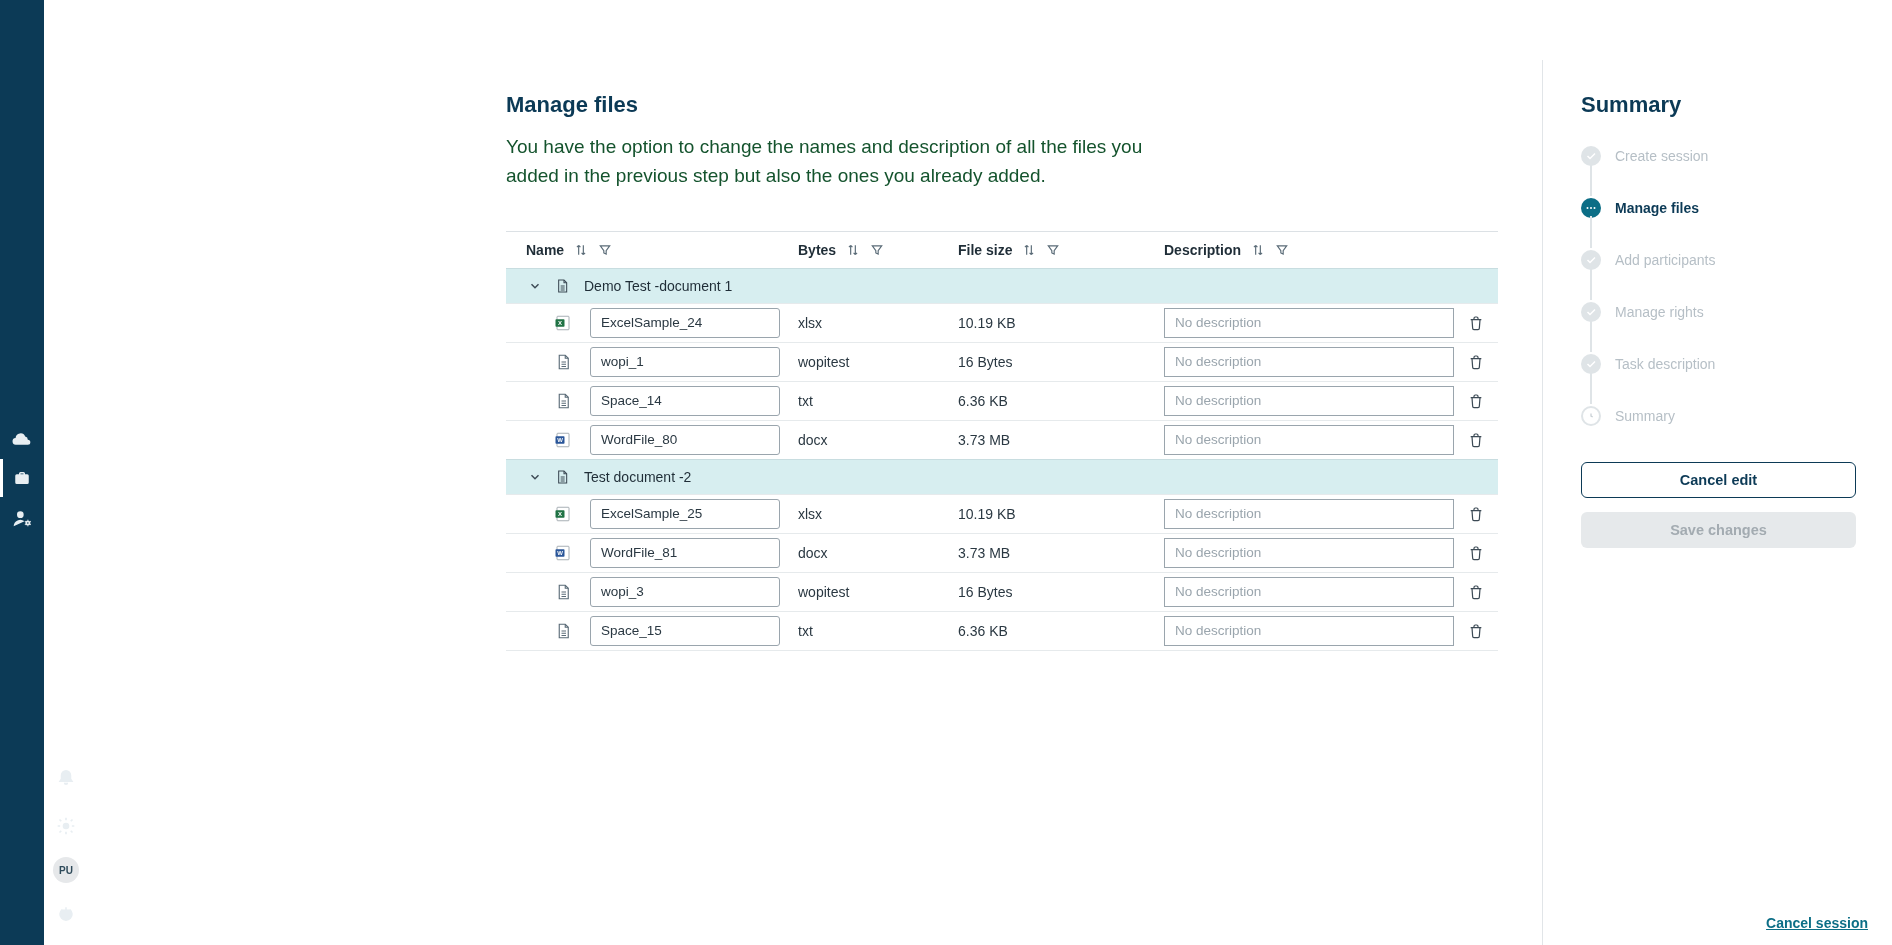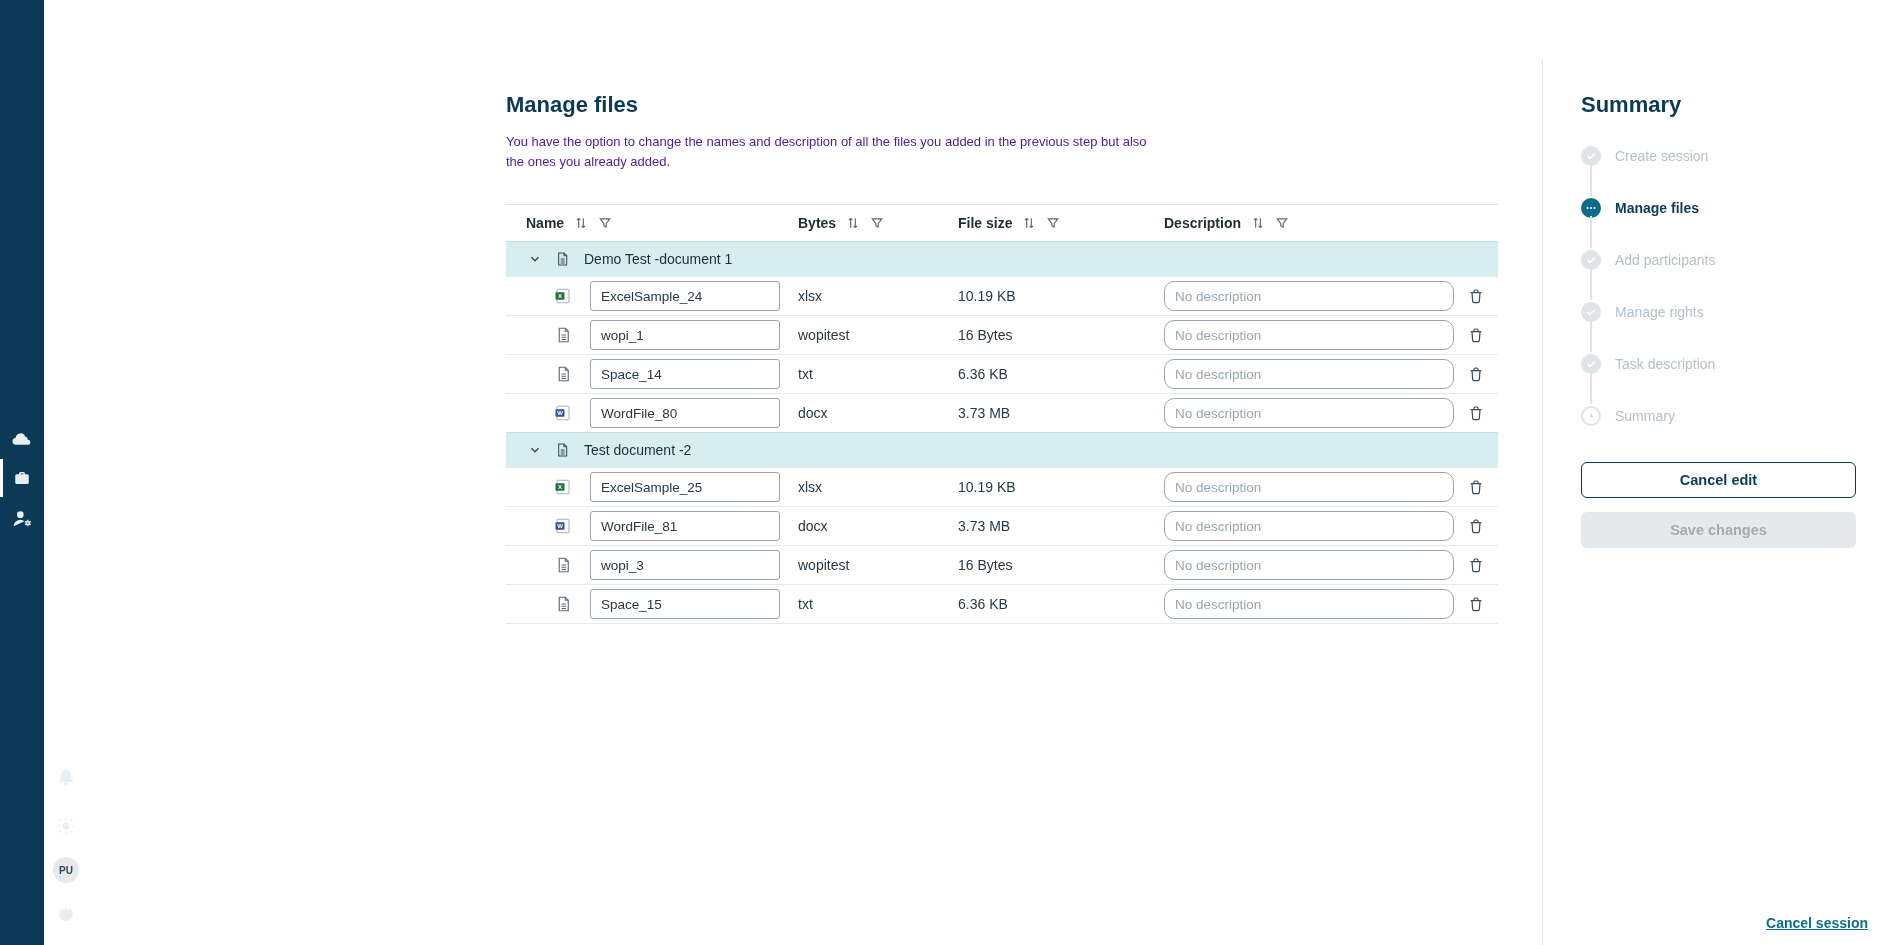--- a/index.html
+++ b/index.html
@@ -44,21 +44,21 @@
   
   .main { flex: 1; display: flex; flex-direction: column; overflow: hidden; align-items: flex-end; }
   .topbar { height: 60px; border-bottom: 1px solid #e1e5e8; }
   .content { flex: 1; display: flex; overflow: hidden; }
   .center {
     flex: 1; overflow-y: auto; padding: 32px 0 24px 0;
   }
   .center-inner { padding: 0 44px 0 82px; max-width: 1200px; }
 
   .page-title { font-size: 22px; font-weight: 600; color: #0c3a56; margin-bottom: 14px; }
-  .page-desc { font-size: 13px; color: #4c1d95; line-height: 1.55; margin-bottom: 32px; max-width: 660px; }
+  .page-desc { font-size: 19px; color: #14532d; line-height: 1.55; margin-bottom: 40px; max-width: 660px; }
 
   
   .tbl { width: 100%; }
   .tbl-header {
     display: flex; align-items: center;
     border-top: 1px solid #dce1e5;
     padding: 10px 0;
     font-weight: 600; color: #1f2d37; font-size: 14px;
   }
   .col-name { flex: 0 0 292px; padding-left: 20px; display: flex; align-items: center; gap: 10px; }
@@ -94,21 +94,21 @@
   .tbl-bottom { border-top: 1px solid #e6eaec; }
 
   input.text-input {
     width: 190px; height: 30px;
     border: 1px solid #9aa5ad; border-radius: 3px;
     padding: 0 10px; font-size: 13.5px; color: #2a3842;
     background: #fff;
   }
   input.desc-input {
     width: 290px; height: 30px;
-    border: 1px solid #9aa5ad; border-radius: 10px;
+    border: 1px solid #9aa5ad; border-radius: 0;
     padding: 0 10px; font-size: 13.5px; color: #2a3842;
     background: #fff;
   }
   input::placeholder { color: #9aa5ad; }
 
   .trash-btn { cursor: pointer; }
 
   
   .right {
     width: 350px; border-left: 1px solid #e1e5e8;

